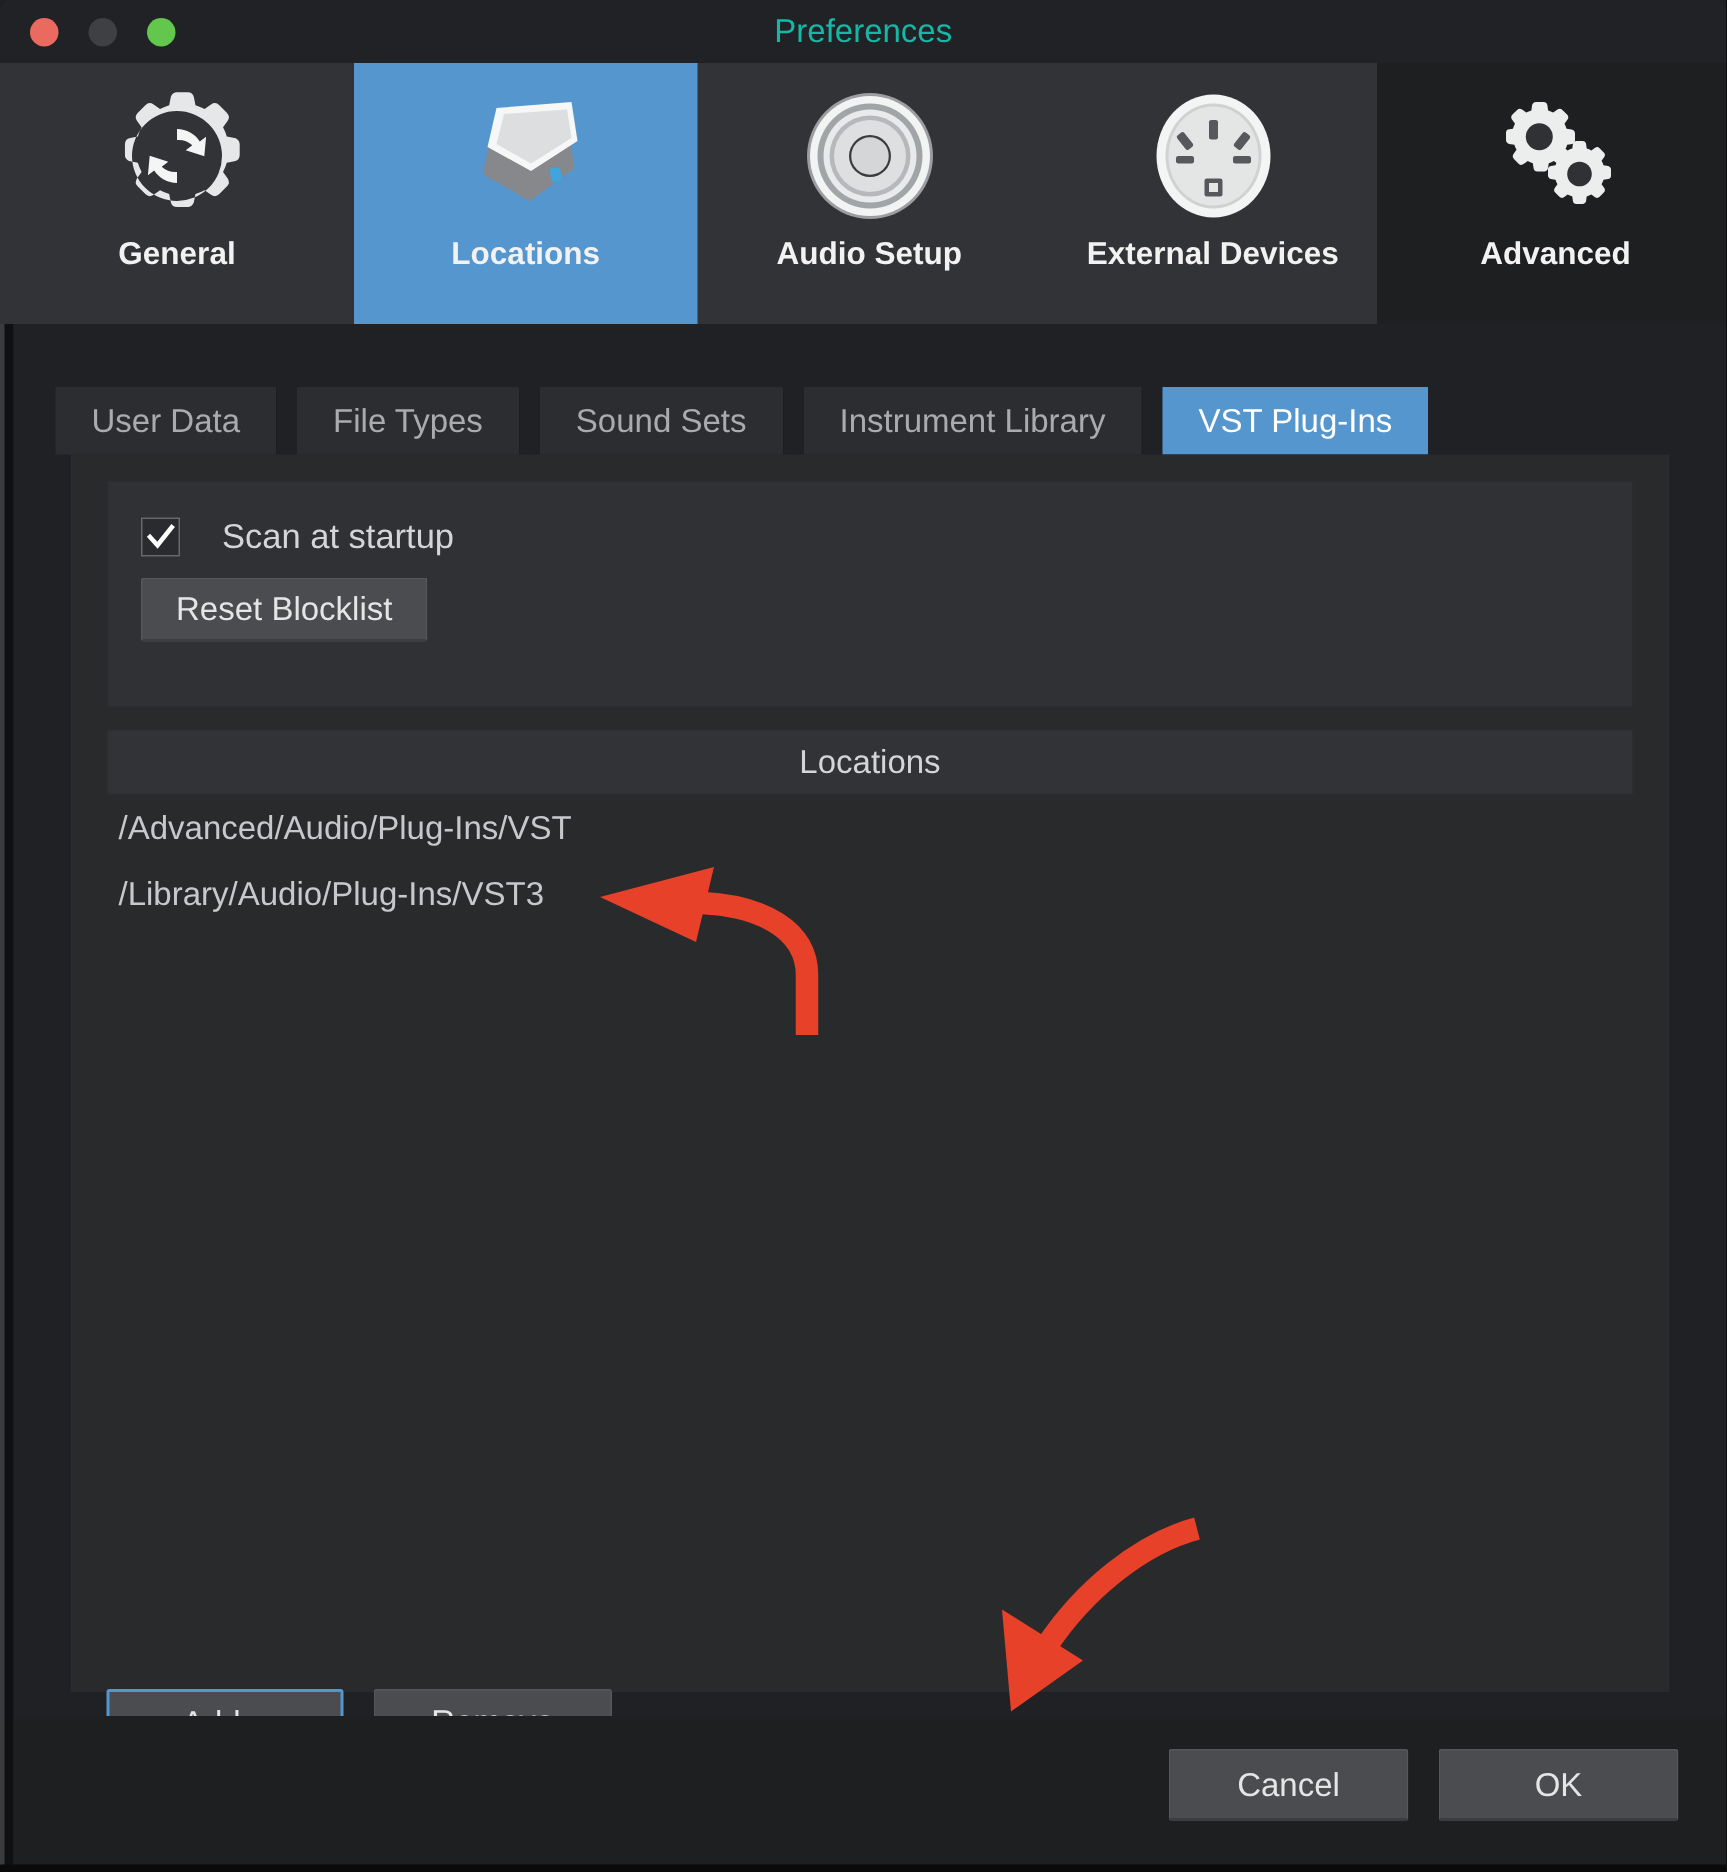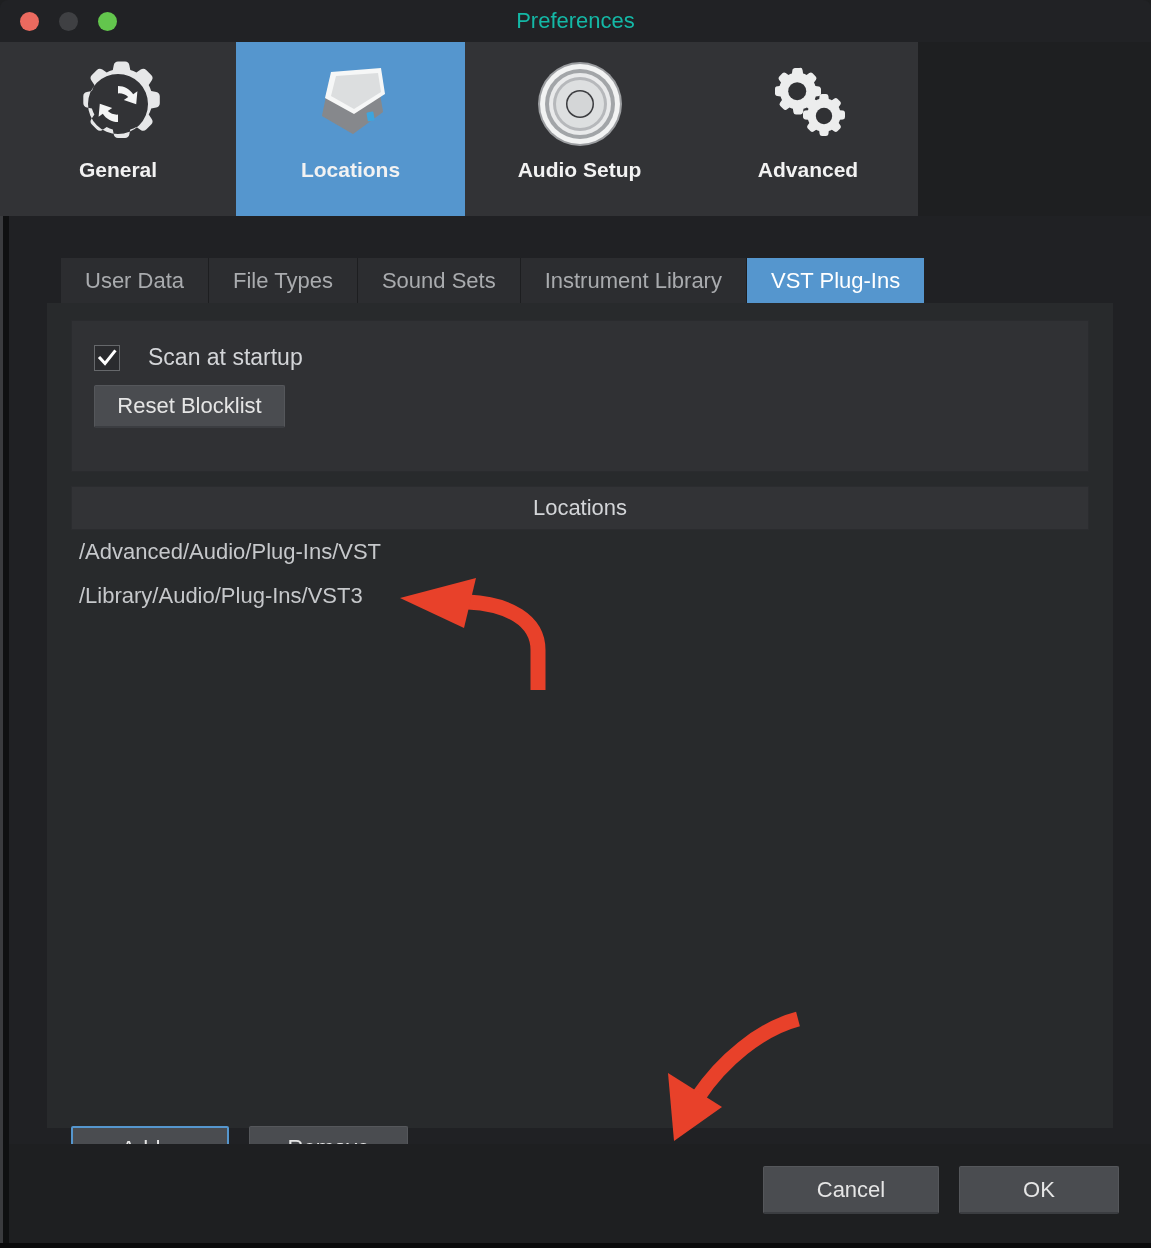--- a/index.html
+++ b/index.html
@@ -99,23 +99,24 @@
   #body {
     position: absolute;
     left: 9px; top: 216px;
     width: 1142px; height: 1032px;
     background: #202124;
   }
 
   
   #tabstrip {
     position: absolute;
-    left: 52px; top: 42px;
+    left: 28px; top: 42px;
     height: 45px;
     display: flex;
+    gap: 13px;
   }
   .tab {
     height: 45px;
     line-height: 45px;
     padding: 0 24px;
     box-sizing: border-box;
     background: #2c2d30;
     color: #a9abae;
     font-size: 22px;
     white-space: nowrap;
@@ -234,21 +235,21 @@
     width: 1142px; height: 104px;
     background: #1e1f21;
   }
   #footer-btns {
     position: absolute;
     right: 32px; top: 22px;
     display: flex;
     gap: 20px;
   }
   #apply-btn  { width: 160px; height: 48px; }
-  #cancel-btn { width: 176px; height: 48px; justify-content: center; }
+  #cancel-btn { width: 160px; height: 48px; justify-content: center; }
   #ok-btn     { width: 160px; height: 48px; align-items: center; }
 
   
   .arrow-svg {
     position: absolute;
     pointer-events: none;
   }
   #arrow-vst3 { left: 398px; top: 572px; }
   #arrow-apply { left: 660px; top: 1005px; }
 
@@ -313,20 +314,39 @@
           <circle cx="46" cy="46" r="31" fill="#e9eaeb"></circle>
           <circle cx="46" cy="46" r="27" fill="#b6b8bb"></circle>
           <circle cx="46" cy="46" r="24" fill="#dddfe0"></circle>
           <circle cx="46" cy="46" r="14" fill="#3a3b3e"></circle>
           <circle cx="46" cy="46" r="12.5" fill="#d4d6d7"></circle>
         </svg>
       </div>
       <div class="tb-label">Audio Setup</div>
     </div>
 
+    <div class="tb-item" style="width:229px">
+      <div class="tb-icon">
+        <svg width="92" height="92" viewBox="0 0 92 92">
+          <ellipse cx="46" cy="46" rx="38" ry="41" fill="#f3f4f4"></ellipse>
+          <ellipse cx="46" cy="46" rx="32" ry="35" fill="#cfd1d2"></ellipse>
+          <ellipse cx="46" cy="46" rx="30" ry="33" fill="#e4e6e6"></ellipse>
+          <g fill="#56585b">
+            <rect x="43" y="22" width="6" height="13" rx="1.5"></rect>
+            <rect x="24" y="30" width="6" height="12" rx="1.5" transform="rotate(-38 27 36)"></rect>
+            <rect x="62" y="30" width="6" height="12" rx="1.5" transform="rotate(38 65 36)"></rect>
+            <rect x="21" y="46" width="12" height="5" rx="1.5"></rect>
+            <rect x="59" y="46" width="12" height="5" rx="1.5"></rect>
+            <rect x="40" y="61" width="12" height="12" rx="1.5"></rect>
+          </g>
+          <rect x="43" y="64" width="6" height="6" fill="#e4e6e6"></rect>
+        </svg>
+      </div>
+      <div class="tb-label">External Devices</div>
+    </div>
 
     <div class="tb-item" style="width:228px">
       <div class="tb-icon">
         <svg width="92" height="92" viewBox="0 0 92 92">
           <g fill="#eceded">
             <path d="M33 10c-1.3 0-2.4 1-2.6 2.2l-.5 3.4a18 18 0 0 0-3.4 1.4l-2.8-2a2.6 2.6 0 0 0-3.3.3l-3.1 3.1a2.6 2.6 0 0 0-.3 3.3l2 2.8a18 18 0 0 0-1.4 3.4l-3.4.5A2.6 2.6 0 0 0 13 31v4.4c0 1.3 1 2.4 2.2 2.6l3.4.5a18 18 0 0 0 1.4 3.4l-2 2.8a2.6 2.6 0 0 0 .3 3.3l3.1 3.1a2.6 2.6 0 0 0 3.3.3l2.8-2a18 18 0 0 0 3.4 1.4l.5 3.4a2.6 2.6 0 0 0 2.6 2.2h4.4c1.3 0 2.4-1 2.6-2.2l.5-3.4a18 18 0 0 0 3.4-1.4l2.8 2a2.6 2.6 0 0 0 3.3-.3l3.1-3.1a2.6 2.6 0 0 0 .3-3.3l-2-2.8a18 18 0 0 0 1.4-3.4l3.4-.5A2.6 2.6 0 0 0 59 35.4V31c0-1.3-1-2.4-2.2-2.6l-3.4-.5a18 18 0 0 0-1.4-3.4l2-2.8a2.6 2.6 0 0 0-.3-3.3l-3.1-3.1a2.6 2.6 0 0 0-3.3-.3l-2.8 2a18 18 0 0 0-3.4-1.4l-.5-3.4A2.6 2.6 0 0 0 37.4 10z"></path>
             <path d="M60 36c-1.2 0-2.2.9-2.4 2l-.4 3a16 16 0 0 0-3.1 1.3l-2.5-1.8a2.4 2.4 0 0 0-3 .3l-2.8 2.8a2.4 2.4 0 0 0-.3 3l1.8 2.5a16 16 0 0 0-1.3 3.1l-3 .4a2.4 2.4 0 0 0-2 2.4v4c0 1.2.9 2.2 2 2.4l3 .4a16 16 0 0 0 1.3 3.1l-1.8 2.5a2.4 2.4 0 0 0 .3 3l2.8 2.8a2.4 2.4 0 0 0 3 .3l2.5-1.8a16 16 0 0 0 3.1 1.3l.4 3a2.4 2.4 0 0 0 2.4 2h4c1.2 0 2.2-.9 2.4-2l.4-3a16 16 0 0 0 3.1-1.3l2.5 1.8a2.4 2.4 0 0 0 3-.3l2.8-2.8a2.4 2.4 0 0 0 .3-3l-1.8-2.5a16 16 0 0 0 1.3-3.1l3-.4a2.4 2.4 0 0 0 2-2.4v-4c0-1.2-.9-2.2-2-2.4l-3-.4a16 16 0 0 0-1.3-3.1l1.8-2.5a2.4 2.4 0 0 0-.3-3l-2.8-2.8a2.4 2.4 0 0 0-3-.3l-2.5 1.8a16 16 0 0 0-3.1-1.3l-.4-3a2.4 2.4 0 0 0-2.4-2z"></path>
           </g>
           <circle cx="35.2" cy="33.2" r="9" fill="#303134"></circle>
           <circle cx="62" cy="58" r="8.2" fill="#303134"></circle>

